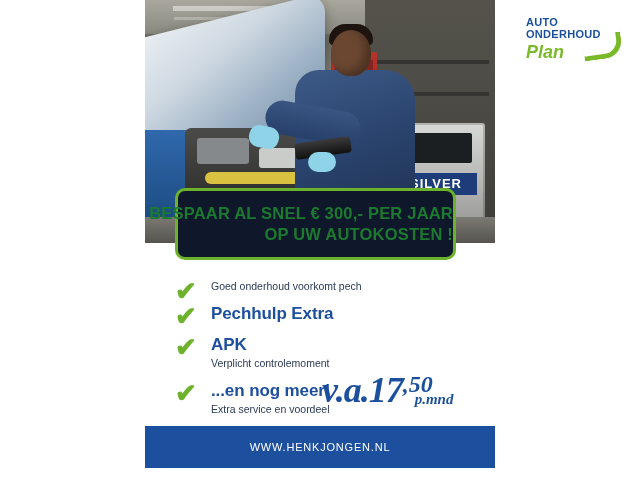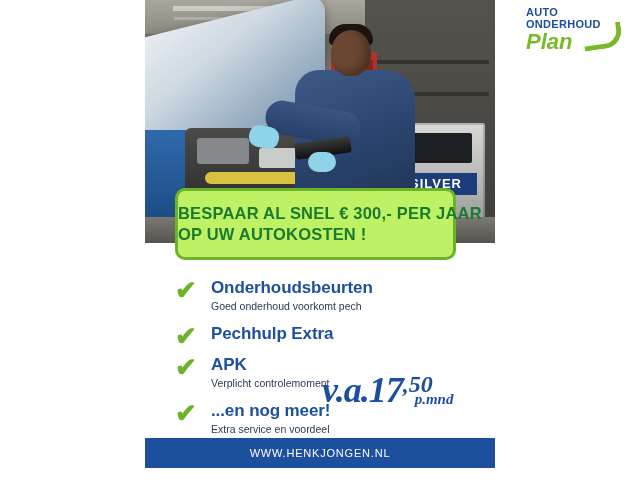--- a/index.html
+++ b/index.html
@@ -174,40 +174,40 @@
   }
   .photo .floor {
     position: absolute; left: 0; bottom: 0; width: 100%; height: 26px;
     background: linear-gradient(180deg, #7b7972 0%, #55544e 100%);
   }
 
   
   .logo {
     position: absolute;
     right: 12px;
-    top: 2px;
+    top: 12px;
     width: 108px;
     height: 52px;
     background: #ffffff;
     border-radius: 2px;
     padding: 4px 6px;
     box-sizing: border-box;
   }
   .logo .l1, .logo .l2 {
     color: #1b4f9c;
     font-weight: bold;
     font-size: 11px;
     line-height: 12px;
     letter-spacing: .3px;
   }
   .logo .l3 {
     color: #7ab929;
     font-weight: bold;
     font-style: italic;
-    font-size: 22px;
+    font-size: 18px;
     line-height: 22px;
     margin-top: 1px;
   }
   .logo .swoosh {
     position: absolute;
     right: 6px;
     bottom: 5px;
     width: 34px;
     height: 20px;
     border-bottom: 5px solid #7ab929;
@@ -216,27 +216,27 @@
     transform: rotate(-8deg);
   }
 
   
   .banner {
     position: absolute;
     left: 175px;
     top: 188px;
     width: 281px;
     height: 72px;
-    background: #bef264;
+    background: #0f172a;
     border: 3px solid #6cb22b;
     border-radius: 10px;
     box-sizing: border-box;
     display: flex;
     flex-direction: column;
-    align-items: flex-start;
+    align-items: flex-end;
     justify-content: center;
   }
   .banner .line {
     color: #1b7a2f;
     font-weight: bold;
     font-size: 16.5px;
     line-height: 21px;
     letter-spacing: .2px;
     white-space: nowrap;
   }
@@ -307,21 +307,21 @@
     top: 2px;
     left: -18px;
   }
 
   
   .footer {
     position: absolute;
     left: 145px;
     bottom: 12px;
     width: 350px;
-    height: 30px;
+    height: 42px;
     background: #1d4f9f;
     display: flex;
     align-items: center;
     justify-content: center;
   }
   .footer .url {
     color: #ffffff;
     font-size: 11px;
     letter-spacing: .8px;
     font-weight: normal;
@@ -370,21 +370,20 @@
   </div>
 
   <div class="banner">
     <div class="line">BESPAAR AL SNEL € 300,- PER JAAR</div>
     <div class="line">OP UW AUTOKOSTEN !</div>
   </div>
 
   <div class="features">
     <div class="feat">
       <span class="check">✔</span>
-      <div class="title">Onderhoudsbeurten</div>
       <div class="sub">Goed onderhoud voorkomt pech</div>
     </div>
     <div class="feat">
       <span class="check">✔</span>
       <div class="title">Pechhulp Extra</div>
     </div>
     <div class="feat">
       <span class="check">✔</span>
       <div class="title">APK</div>
       <div class="sub">Verplicht controlemoment</div>

